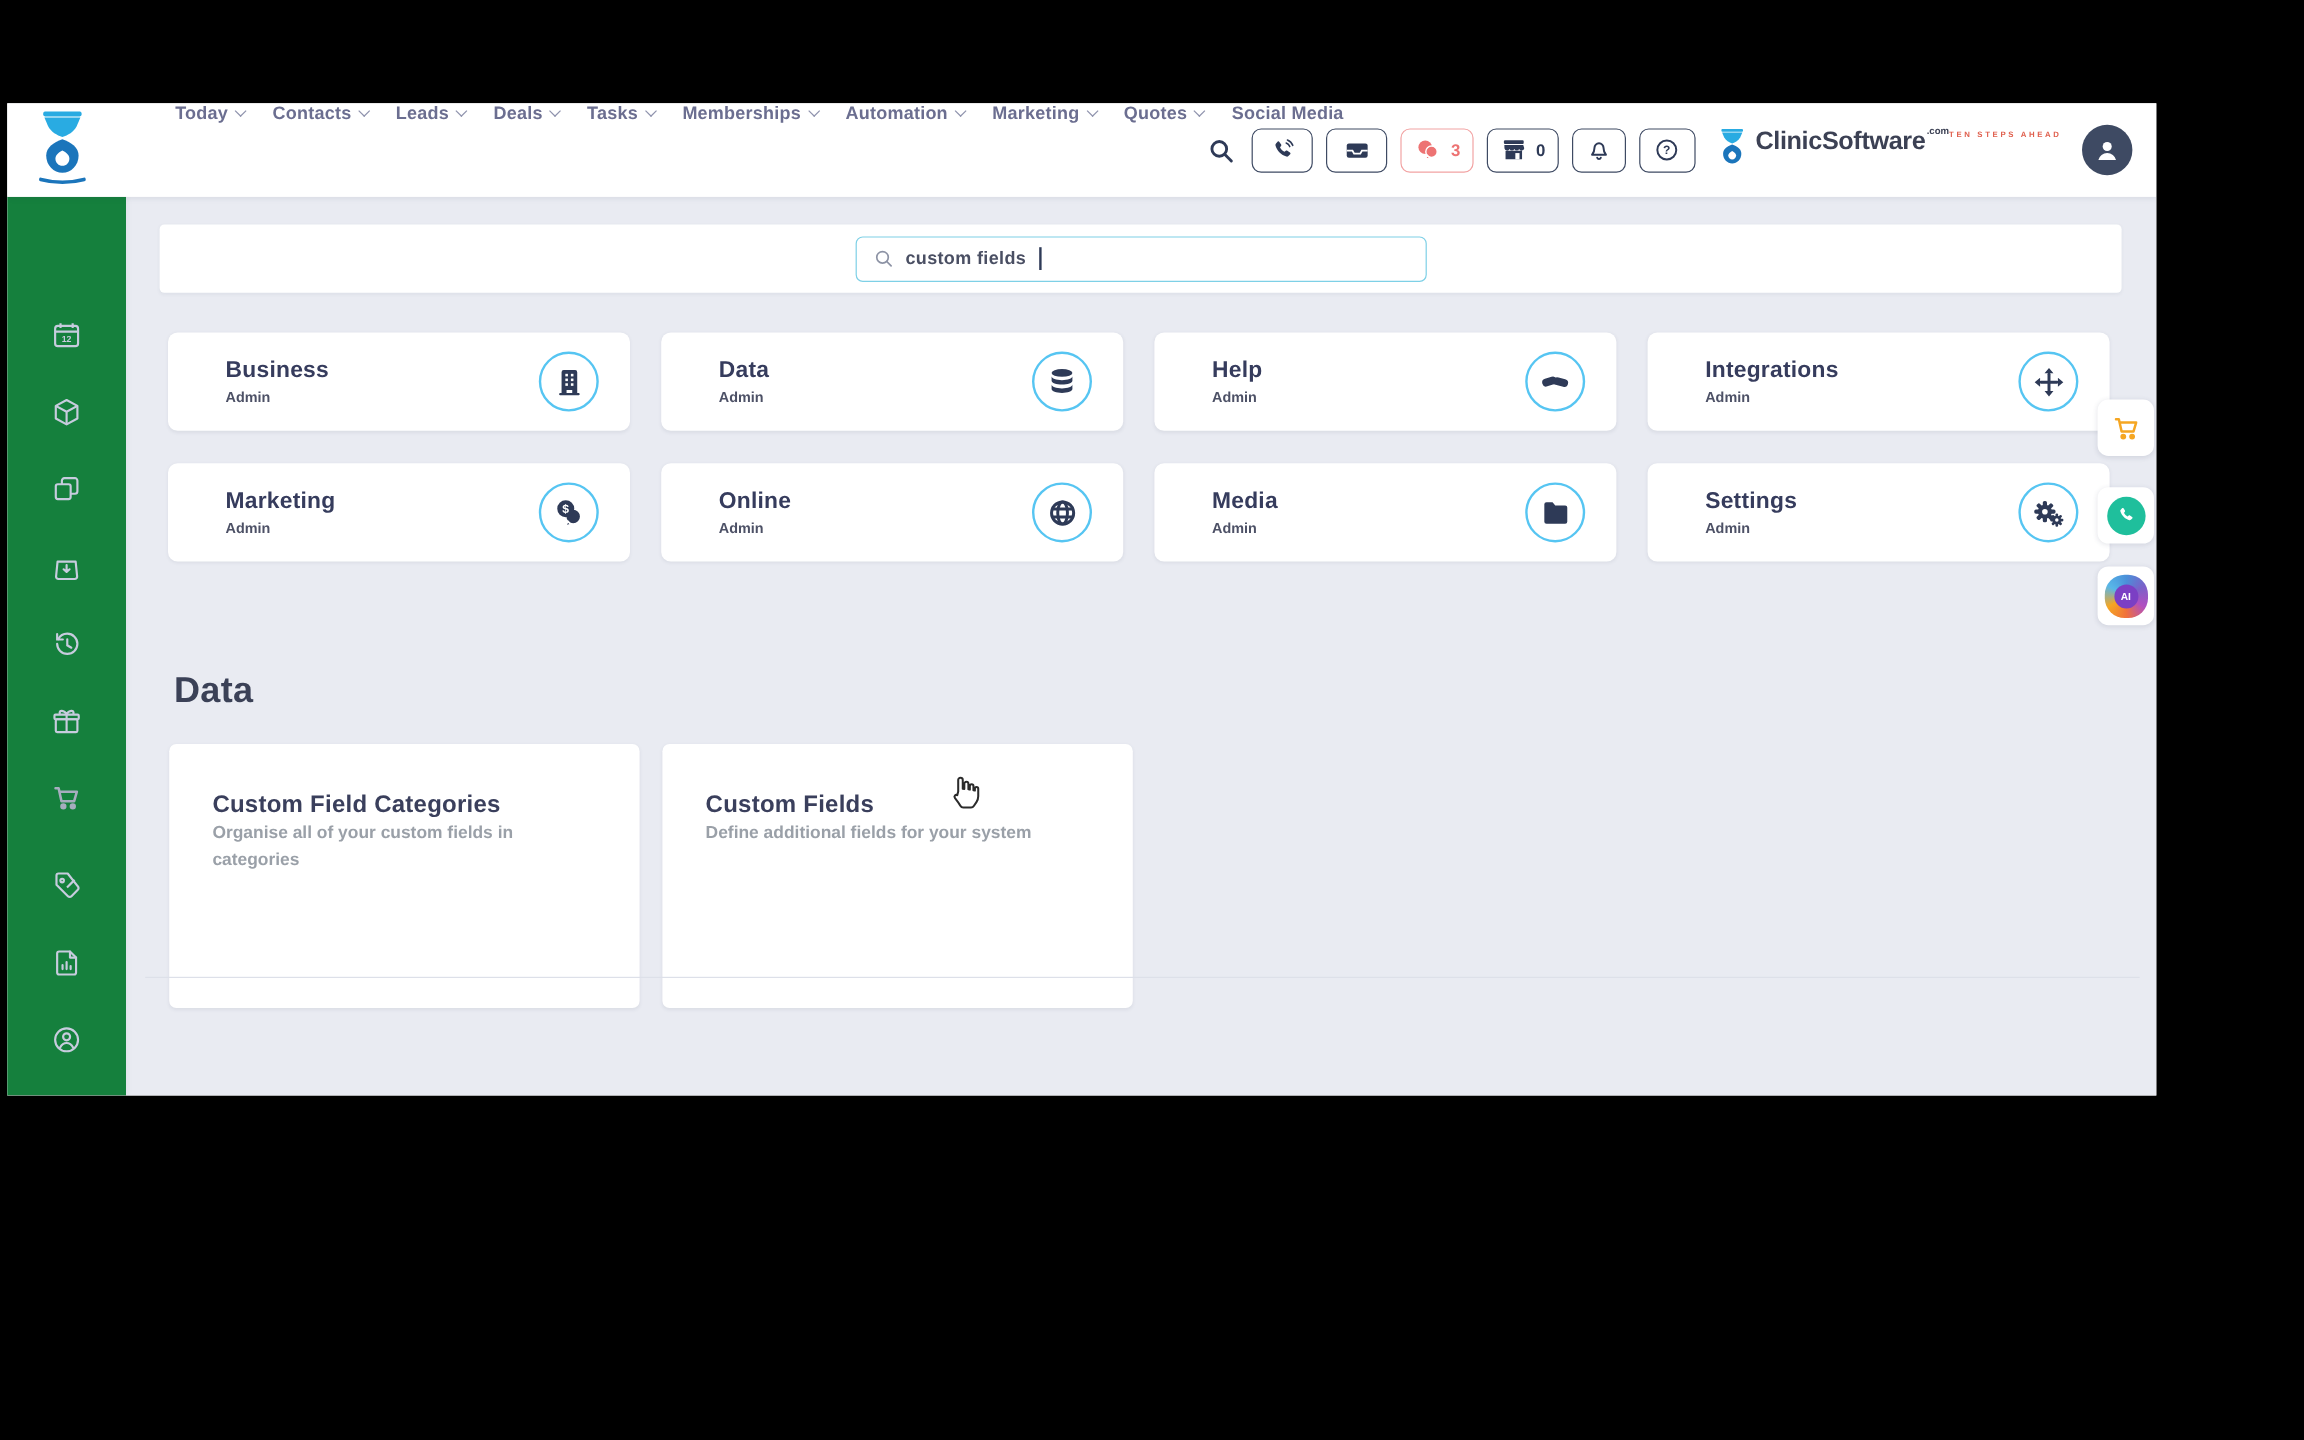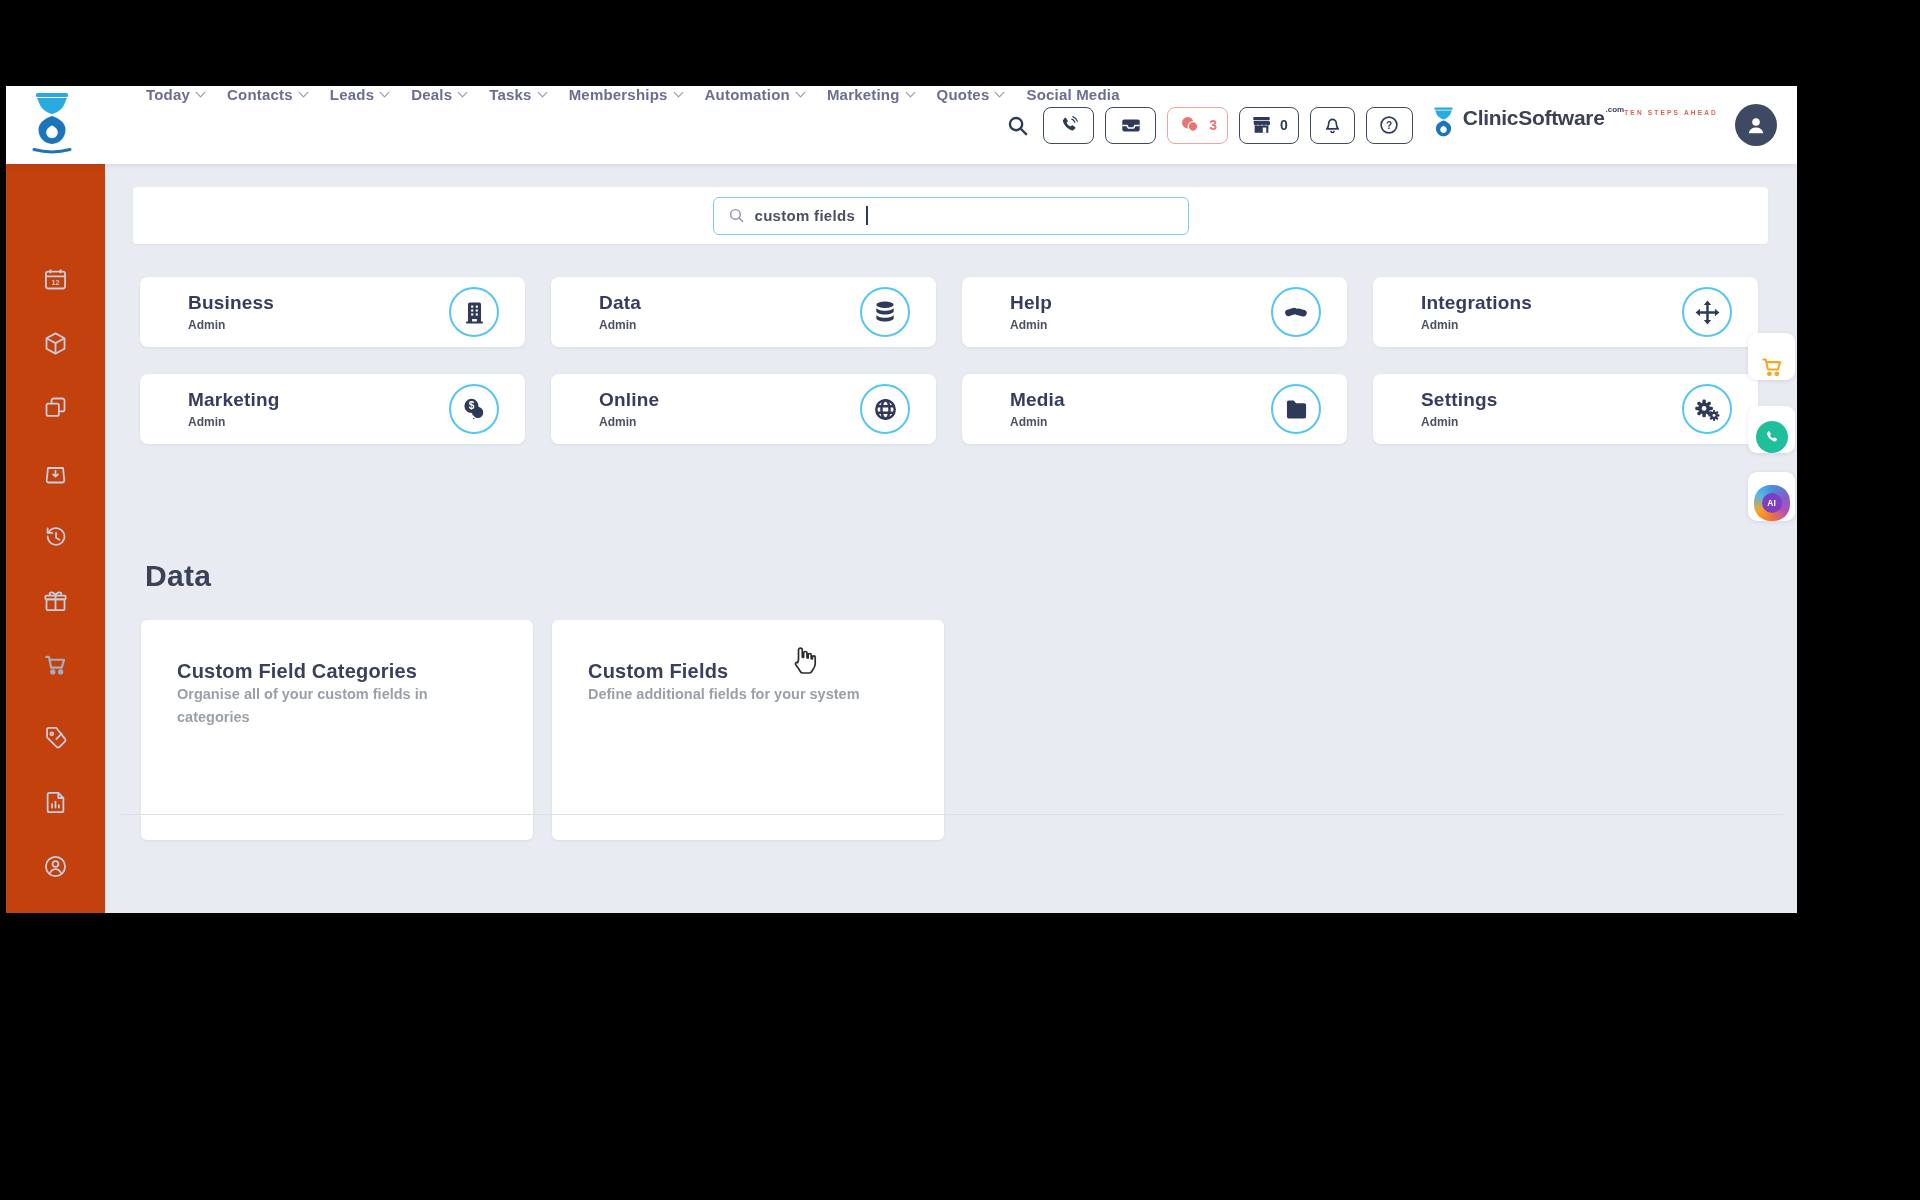--- a/index.html
+++ b/index.html
@@ -28,57 +28,57 @@
   .brand-text { display:flex; flex-direction:row; }
   .brand-line { display:flex; align-items:flex-start; }
   .brand-name { font-size:21px; font-weight:700; color:#3c4154; letter-spacing:-.3px; line-height:22px; }
   .brand-tld { font-size:8px; color:#3c4154; font-weight:700; margin-left:1px; margin-top:-2px; }
   .brand-rule { height:2px; background:#2f8fd4; margin-top:1px; border-radius:1px; }
   .brand-tag { font-size:6.5px; letter-spacing:2.2px; color:#e0604e; font-weight:700; text-align:right; margin-top:2px; }
   .avatar { width:42px; height:42px; border-radius:50%; background:#3e4a63; display:flex; align-items:center;
             justify-content:center; margin-left:6px; cursor:pointer; }
 
   
-  .sidebar { position:absolute; left:0; top:78px; bottom:0; width:99px; background:#c2410c; z-index:20;
+  .sidebar { position:absolute; left:0; top:78px; bottom:0; width:99px; background:#15803d; z-index:20;
              box-shadow:1px 0 5px rgba(40,50,80,.06); }
   .side-icon { position:absolute; left:36px; width:27px; height:27px; cursor:pointer; }
 
   
   .main { position:absolute; left:99px; top:78px; right:0; bottom:0; background:#e9ebf2; }
   .search-row { position:absolute; left:28px; top:23px; width:1635px; height:57px; background:#fff;
                 border-radius:4px; box-shadow:0 1px 3px rgba(40,50,80,.05);
                 display:flex; align-items:center; justify-content:center; }
   .search-input { width:476px; height:38px; border:1.7px solid #7ed0e6; border-radius:6px; background:#fff;
                   display:flex; align-items:center; padding-left:14px; gap:10px; cursor:text; }
   .search-text { font-size:15px; color:#4a4f63; font-weight:600; letter-spacing:.3px; }
   .caret { width:1.6px; height:19px; background:#2e3a57; margin-left:1px; }
 
   .cards-grid { position:absolute; left:35px; top:113px; width:1618px; display:grid;
                 grid-template-columns:repeat(4, 1fr); column-gap:26px; row-gap:27px; }
-  .cat-card { height:70px; background:#fff; border-radius:8px; box-shadow:0 1px 3px rgba(50,60,90,.08);
+  .cat-card { height:82px; background:#fff; border-radius:8px; box-shadow:0 1px 3px rgba(50,60,90,.08);
               display:flex; align-items:center; padding:0 26px 0 48px; cursor:pointer; }
   .cat-texts { flex:1; }
   .cat-title { font-size:19px; font-weight:700; color:#363c5d; letter-spacing:.2px; }
   .cat-sub { font-size:12px; font-weight:700; color:#4d5166; margin-top:4px; }
   .cat-circle { width:50px; height:50px; border-radius:50%; border:2px solid #56c5f2; background:#fff;
                 display:flex; align-items:center; justify-content:center; flex:none; }
 
   .section-heading { position:absolute; left:40px; top:395px; font-size:30px; font-weight:700; color:#3b4157;
                      letter-spacing:.3px; }
   .big-card { position:absolute; top:456px; width:392px; height:220px; background:#fff; border-radius:6px;
               box-shadow:0 1px 3px rgba(50,60,90,.08); padding:40px 34px 13px 36px; cursor:pointer; }
   .big-card.c1 { left:36px; }
   .big-card.c2 { left:447px; }
   .big-title { font-size:20px; font-weight:700; color:#3a3f5c; letter-spacing:.2px; }
   .big-desc { font-size:14.5px; color:#9aa0a8; font-weight:600; line-height:1.6; max-width:330px; }
 
   .divider { position:absolute; left:16px; right:14px; top:650px; height:1px; background:#dde0e9; }
 
   .float-tile { position:absolute; right:2px; width:47px; height:47px; background:#fff; border-radius:9px;
-                box-shadow:0 1px 4px rgba(50,60,90,.12); display:flex; align-items:flex-end; justify-content:center;
+                box-shadow:0 1px 4px rgba(50,60,90,.12); display:flex; align-items:center; justify-content:center;
                 cursor:pointer; }
   .ft1 { top:169px; } .ft2 { top:242px; } .ft3 { top:308px; height:49px; }
   .wa-circle { width:32px; height:32px; border-radius:50%; background:#1fbf9c; display:flex;
                align-items:center; justify-content:center; }
   .ai-blob { width:36px; height:36px; border-radius:46%; background:conic-gradient(#4a90d9,#7b61c9,#b14fc1,#f0713c,#f5a623,#58b7e8,#4a90d9);
              display:flex; align-items:center; justify-content:center; }
   .ai-core { width:20px; height:20px; border-radius:50%; background:#7b3fc4; color:#fff; font-size:8.5px;
              font-weight:700; display:flex; align-items:center; justify-content:center; }
 
   .cursor-pointer-gfx { position:absolute; left:683px; top:480px; z-index:50; pointer-events:none; }

